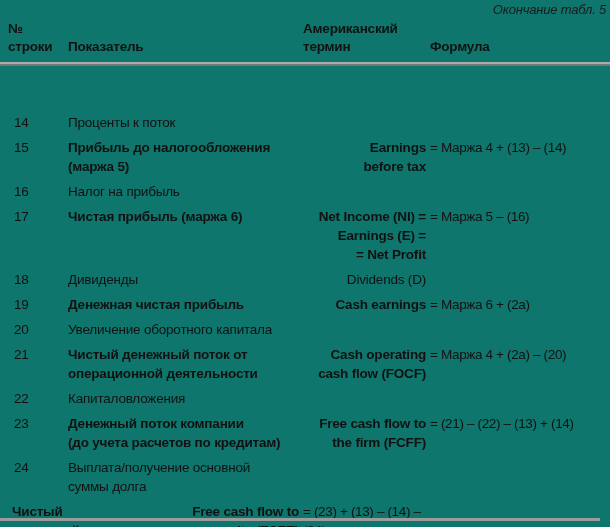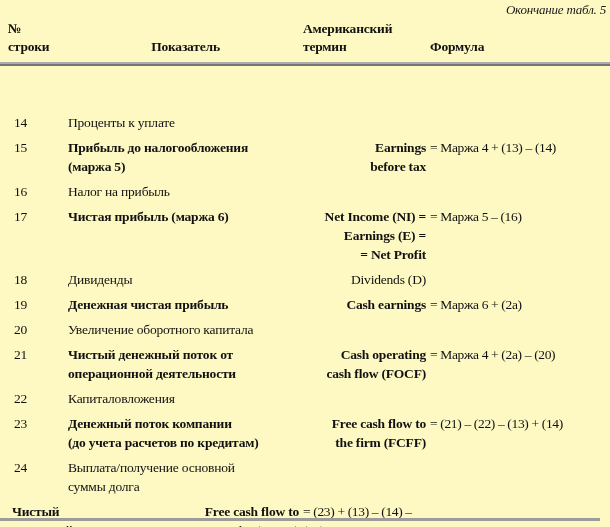--- a/index.html
+++ b/index.html
@@ -4,22 +4,22 @@
 <style>
   html, body {
     margin: 0;
     padding: 0;
     background: #ffffff;
   }
   .page {
     position: relative;
     width: 610px;
     height: 527px;
-    background: #fef9c3;
-    font-family: Liberation Serif, serif;
+    background: #0f766e;
+    font-family: Liberation Sans, sans-serif;
     color: #111111;
     overflow: hidden;
     letter-spacing: -0.2px;
   }
   .caption {
     position: absolute;
     top: 2px;
     right: 4px;
     font-size: 13px;
     font-style: italic;
@@ -36,21 +36,21 @@
     grid-template-columns: 56px 247px 127px 1fr;
   }
   .thead {
     align-items: end;
     font-weight: bold;
     font-size: 13.5px;
     line-height: 18px;
     padding-bottom: 6px;
   }
   .thead .c1 { padding-left: 8px; white-space: pre-line; }
-  .thead .c2 { padding-left: 12px; text-align: center; }
+  .thead .c2 { padding-left: 12px; }
   .thead .c3 { white-space: pre-line; }
   .double-rule {
     height: 4px;
     width: 610px;
     background: linear-gradient(#ababab 0 45%, #767676 45% 100%);
   }
   .tbody {
     padding-top: 11px;
     margin-top: 36px;
   }
@@ -105,21 +105,21 @@
 термин</div>
       <div class="c4">Формула</div>
     </div>
 
     <div class="double-rule"></div>
 
     <div class="tbody">
 
       <div class="grid-row trow">
         <div class="c1">14</div>
-        <div class="c2">Проценты к уплате</div>
+        <div class="c2">Проценты к поток</div>
         <div class="c3"></div>
         <div class="c4"></div>
       </div>
 
       <div class="grid-row trow emph">
         <div class="c1">15</div>
         <div class="c2">Прибыль до налогообложения
 (маржа 5)</div>
         <div class="c3">Earnings
 before tax</div>

